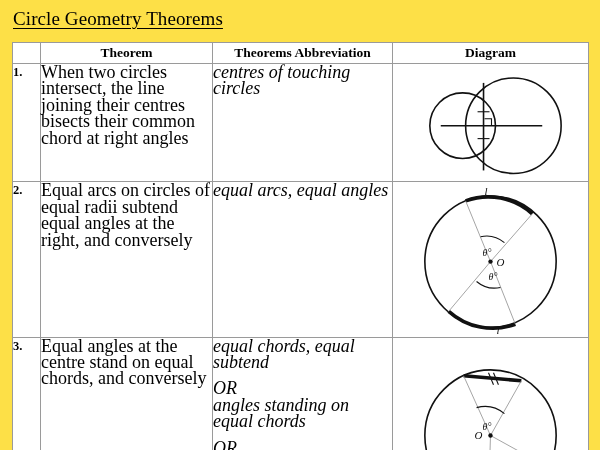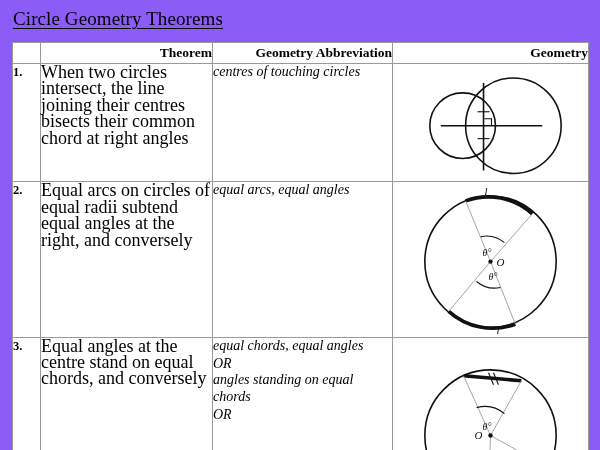--- a/index.html
+++ b/index.html
@@ -11,21 +11,21 @@
     width: 600px;
     height: 450px;
     overflow: hidden;
     font-family: "Liberation Serif", "DejaVu Serif", serif;
     color: #000000;
   }
   .page {
     position: relative;
     width: 600px;
     height: 450px;
-    background: #8b5cf6;
+    background: #fde047;
     overflow: hidden;
   }
   .doc-title {
     position: absolute;
     left: 13px;
     top: 7px;
     font-size: 19px;
     line-height: 24px;
     font-weight: normal;
     text-decoration: underline;
@@ -50,43 +50,43 @@
   .col-num   { width: 28px; }
   .col-thm   { width: 172px; }
   .col-abbr  { width: 180px; }
   .col-diag  { width: 196px; }
 
   .hdr-cell {
     height: 20px;
     font-weight: bold;
     font-size: 13.5px;
     line-height: 19px;
-    text-align: right;
+    text-align: center;
     padding: 1px 0 1px 5px;
     white-space: nowrap;
   }
   .num-cell {
     font-weight: bold;
     font-size: 12.5px;
     line-height: 16px;
     padding: 8px 0 0 6px;
     text-align: left;
   }
   .thm-cell {
     font-size: 18px;
     line-height: 16.4px;
     padding: 7px 6px 6px 7px;
   }
   .abbr-cell {
     font-style: italic;
-    font-size: 14px;
+    font-size: 18px;
     line-height: 16.4px;
     padding: 7px 6px 6px 6px;
   }
-  .abbr-cell .or-line { margin-top: 2px; }
+  .abbr-cell .or-line { margin-top: 10px; }
   .abbr-cell .alt-line { }
   .diag-cell {
     padding: 0;
     position: relative;
     overflow: hidden;
   }
   .r1 { height: 118px; }
   .r2 { height: 155px; }
   .r3 { height: 140px; }
 
@@ -121,22 +121,22 @@
     <colgroup>
       <col class="col-num">
         <col class="col-thm">
         <col class="col-abbr">
         <col class="col-diag">
     </colgroup>
     <thead>
       <tr>
         <th class="hdr-cell"></th>
         <th class="hdr-cell">Theorem</th>
-        <th class="hdr-cell">Geometry Abbreviation</th>
-        <th class="hdr-cell">Geometry</th>
+        <th class="hdr-cell">Theorems Abbreviation</th>
+        <th class="hdr-cell">Diagram</th>
       </tr>
     </thead>
     <tbody>
 
       <tr class="r1">
         <td class="num-cell">1.</td>
         <td class="thm-cell">When two circles intersect, the line joining their centres bisects their common chord at right angles</td>
         <td class="abbr-cell">
           <div>centres of touching circles</div>
         </td>
@@ -190,21 +190,21 @@
             <text class="lbl-sm" x="96" y="99">θ°</text>
             <text class="lbl" x="104" y="153">l</text>
           </svg>
         </td>
       </tr>
 
       <tr class="r3">
         <td class="num-cell">3.</td>
         <td class="thm-cell">Equal angles at the centre stand on equal chords, and conversely</td>
         <td class="abbr-cell">
-          <div>equal chords, equal angles</div>
+          <div>equal chords, equal subtend</div>
           <div class="or-line">OR</div>
           <div class="alt-line">angles standing on equal chords</div>
           <div class="or-line">OR</div>
         </td>
         <td class="diag-cell">
           <svg class="diagwrap" viewBox="0 0 196 140" width="196" height="140">
             <circle cx="98" cy="98" r="66" class="sk-stroke"></circle>
 
             <line x1="71" y1="38" x2="129" y2="43" class="sk-bold"></line>
             <line x1="96" y1="35" x2="101" y2="47" class="sk-arc"></line>

